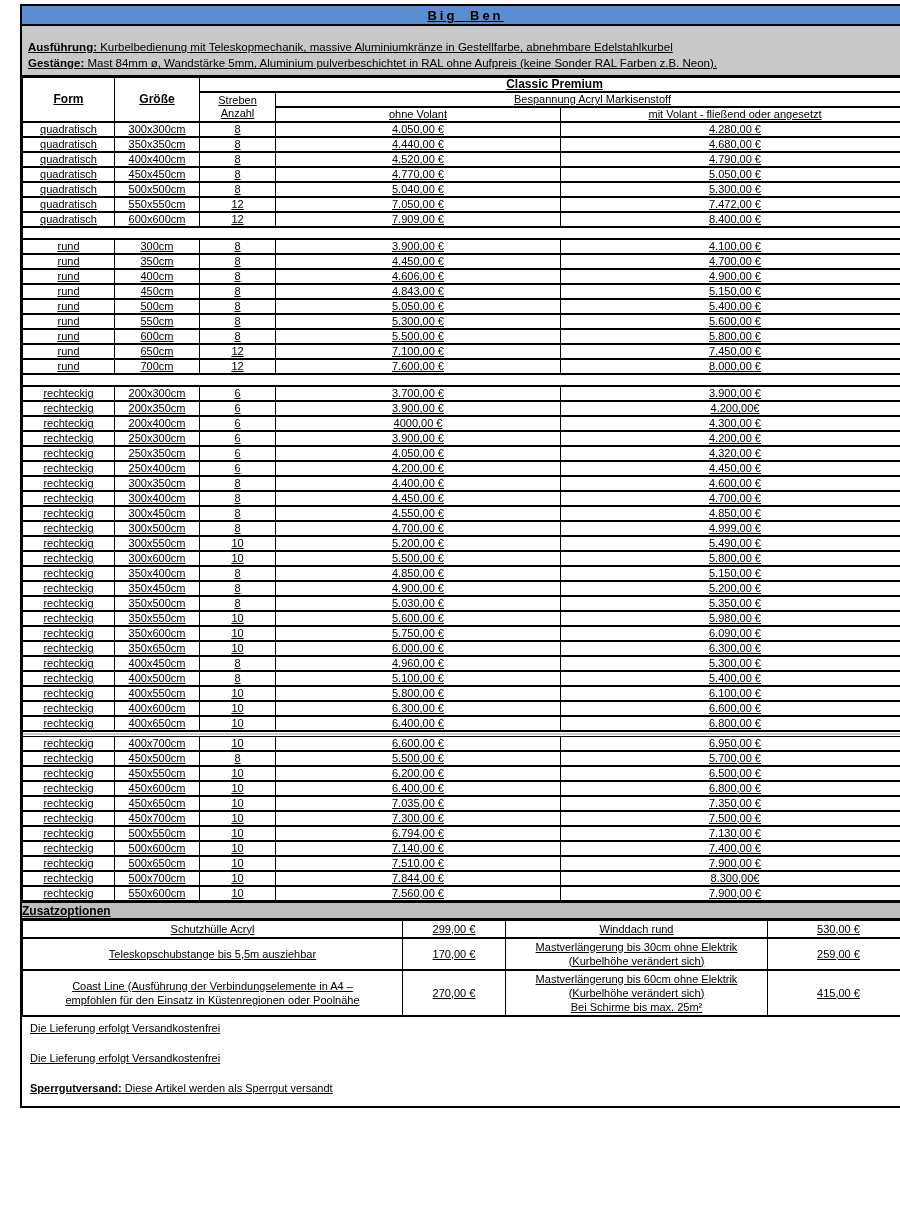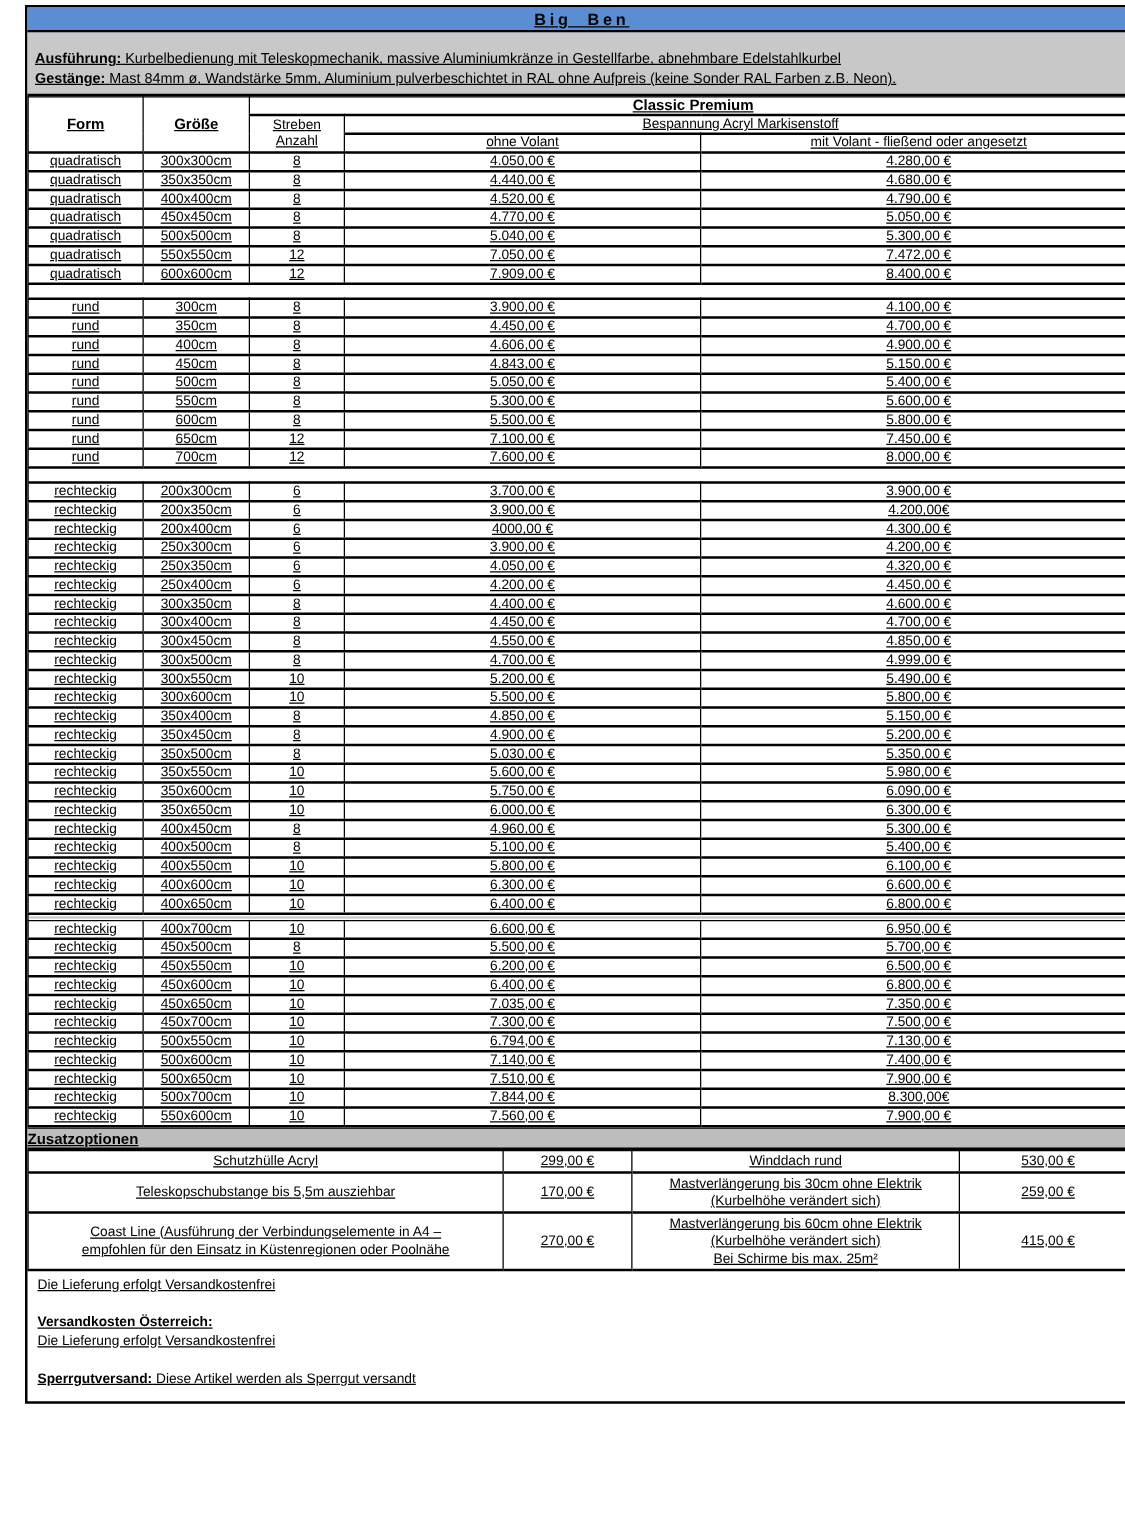--- a/index.html
+++ b/index.html
@@ -525,19 +525,18 @@
           <td>415,00 €</td>
         </tr>
       </tbody>
   </table>
 
   <div class="footer">
     <div class="grp">
       <div>Die Lieferung erfolgt Versandkostenfrei</div>
     </div>
     <div class="grp">
-      <div class="b">Versandkosten Österreich:</div>
       <div>Die Lieferung erfolgt Versandkostenfrei</div>
     </div>
     <div><span class="b">Sperrgutversand:</span><span> Diese Artikel werden als Sperrgut versandt</span></div>
   </div>
 
 </div>
 
 </body></html>

